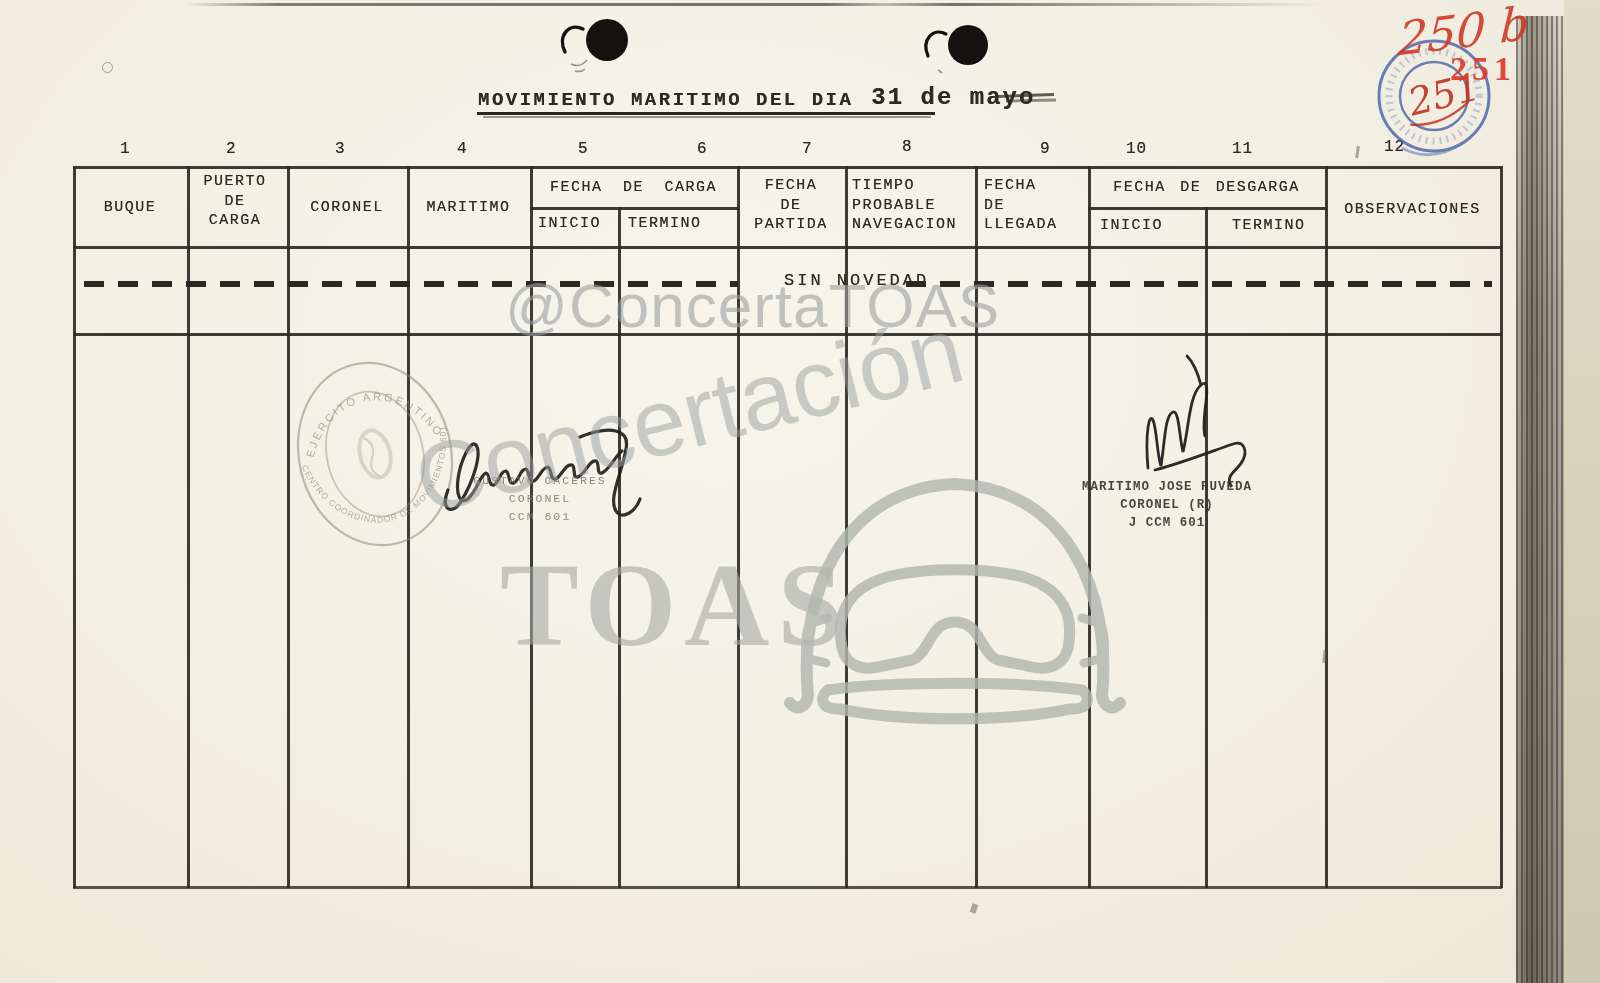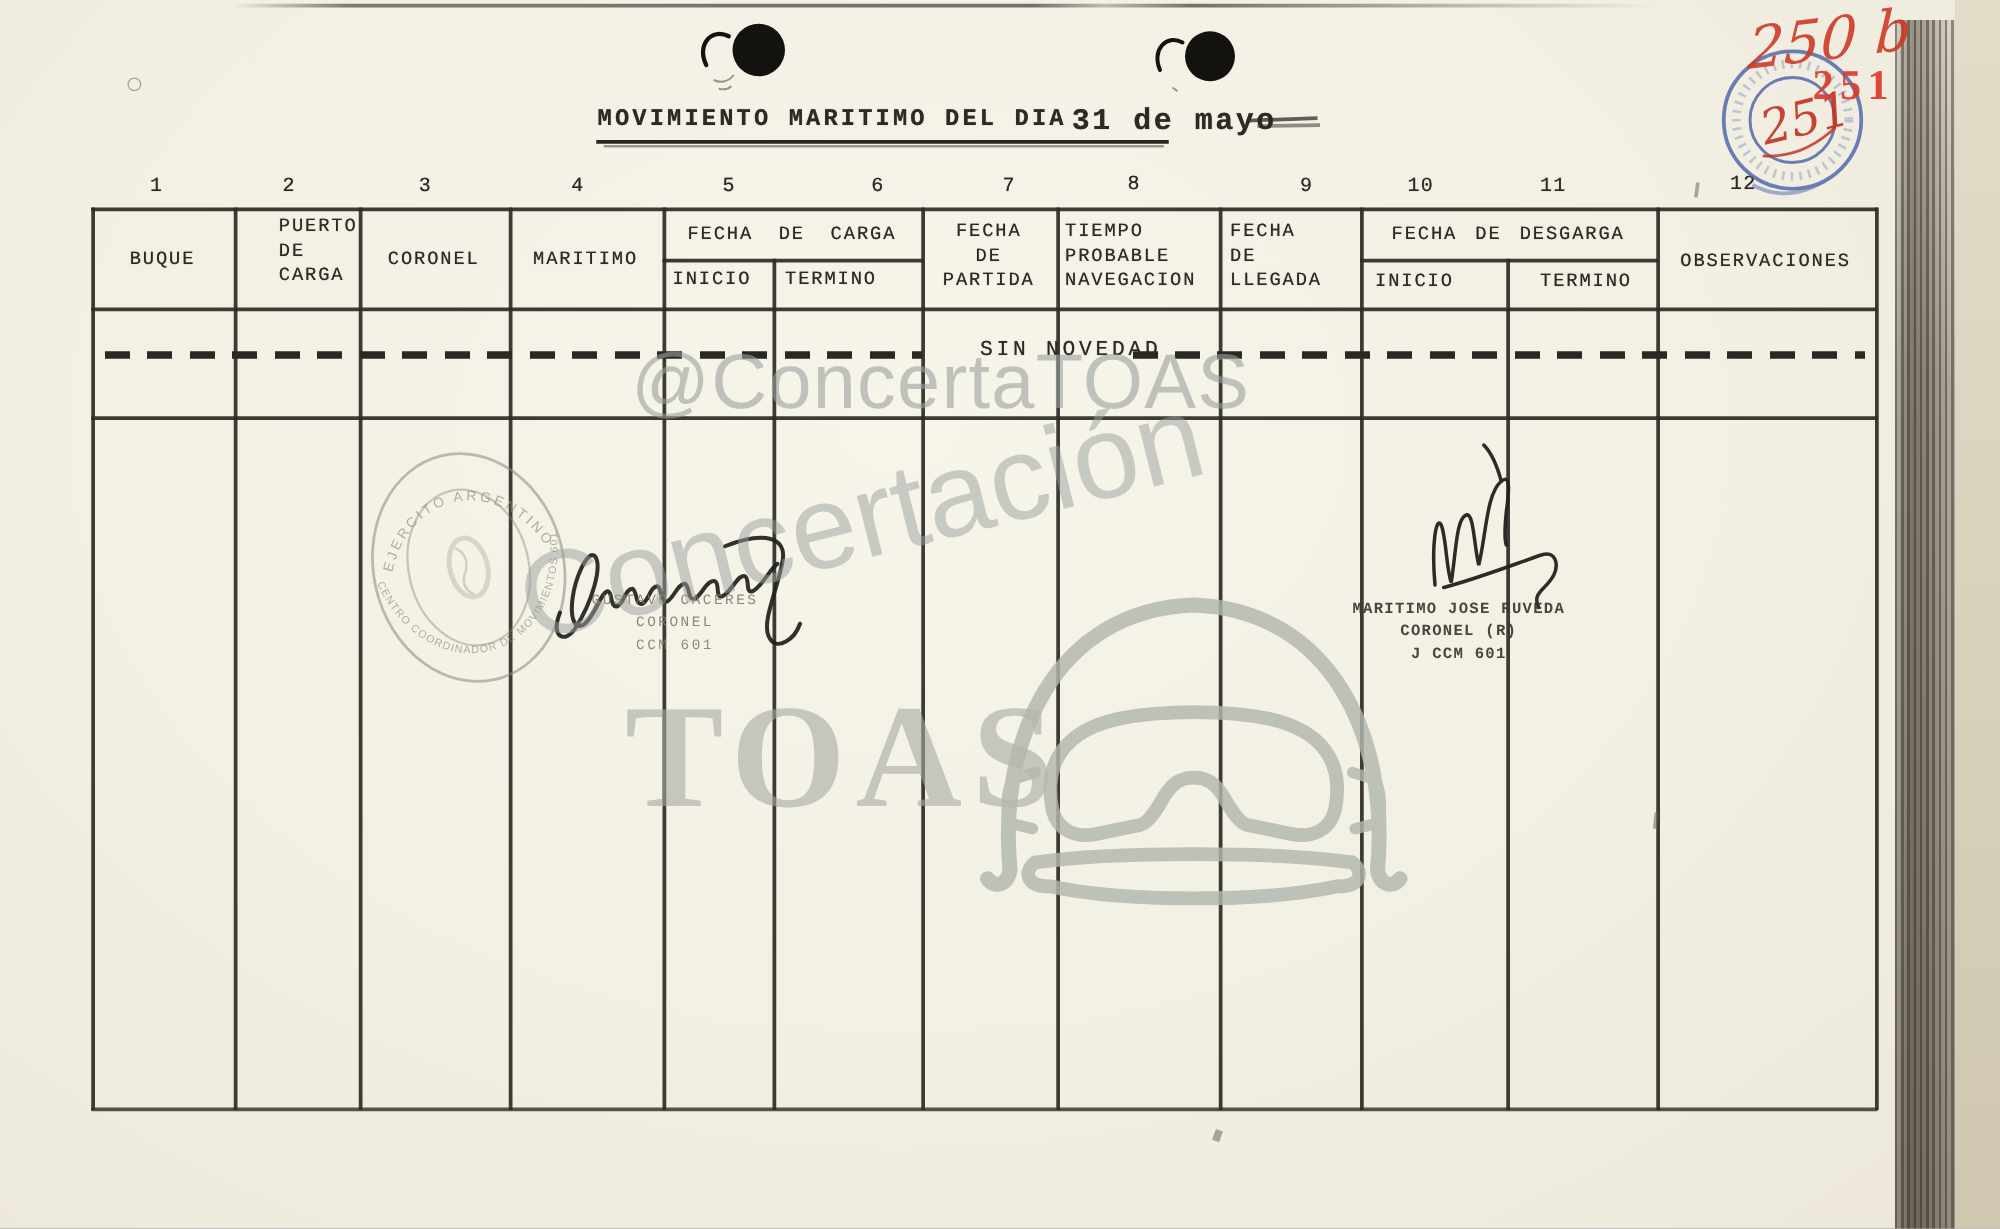--- a/index.html
+++ b/index.html
@@ -48,21 +48,21 @@
     <circle cx="52" cy="26" r="21" fill="#14120f"></circle>
     <path d="M10,38 C2,22 14,8 28,15" stroke="#14120f" stroke-width="3.4" fill="none" stroke-linecap="round"></path>
     <path d="M16,50 c6,3 12,1 16,-4 M20,57 c4,1 8,0 10,-2" stroke="rgba(60,55,45,.5)" stroke-width="1.6" fill="none"></path>
   </svg>
   <svg class="abs" style="left:918px;top:20px;" width="90" height="60" viewBox="0 0 90 60">
     <circle cx="50" cy="25" r="20" fill="#14120f"></circle>
     <path d="M10,36 C3,20 15,7 28,14" stroke="#14120f" stroke-width="3.2" fill="none" stroke-linecap="round"></path>
     <path d="M20,50 l4,3" stroke="rgba(60,55,45,.5)" stroke-width="1.6" fill="none"></path>
   </svg>
 
-  <div class="abs typed" style="left:478px;top:84px;display:flex;gap:4px;align-items:flex-start;z-index:2;">
+  <div class="abs typed" style="left:478px;top:84px;display:flex;gap:18px;align-items:flex-end;z-index:2;">
     <span style="font-size:19px;font-weight:bold;letter-spacing:2.5px;">MOVIMIENTO MARITIMO DEL DIA</span>
     <span style="font-size:24px;font-weight:bold;letter-spacing:2px;">31 de mayo</span>
   </div>
   <div class="abs" style="left:477px;top:112px;width:458px;height:2.6px;background:#2a2722;"></div>
   <div class="abs" style="left:483px;top:116px;width:448px;height:1.6px;background:#2a2722;opacity:.45;"></div>
 
   <div class="abs" style="left:998px;top:94px;width:56px;height:3px;background:rgba(60,56,48,.8);transform:rotate(-2deg);"></div>
   <div class="abs" style="left:1006px;top:99px;width:50px;height:2.5px;background:rgba(60,56,48,.55);transform:rotate(-1deg);"></div>
 
   <div class="abs" style="left:1398px;top:4px;font-family:'DejaVu Serif','Liberation Serif',serif;font-style:italic;
@@ -112,21 +112,21 @@
   <div class="abs vline" style="left:618px;top:207px;height:681px;"></div>
   <div class="abs vline" style="left:737px;top:166px;height:722px;"></div>
   <div class="abs vline" style="left:845px;top:166px;height:722px;"></div>
   <div class="abs vline" style="left:975px;top:166px;height:722px;"></div>
   <div class="abs vline" style="left:1088px;top:166px;height:722px;"></div>
   <div class="abs vline" style="left:1205px;top:207px;height:681px;"></div>
   <div class="abs vline" style="left:1325px;top:166px;height:722px;"></div>
   <div class="abs vline" style="left:1500px;top:166px;height:722px;"></div>
 
   <div class="abs typed hdr" style="left:73px;top:198px;width:114px;text-align:center;">BUQUE</div>
-  <div class="abs typed hdr" style="left:187px;top:172px;width:96px;margin-left:36px;">PUERTO
+  <div class="abs typed hdr" style="left:187px;top:172px;width:96px;text-align:center;">PUERTO
 DE
 CARGA</div>
   <div class="abs typed hdr" style="left:287px;top:198px;width:120px;text-align:center;">CORONEL</div>
   <div class="abs typed hdr" style="left:407px;top:198px;width:123px;text-align:center;">MARITIMO</div>
   <div class="abs typed hdr" style="left:530px;top:178px;width:207px;text-align:center;word-spacing:10px;">FECHA DE CARGA</div>
   <div class="abs typed hdr" style="left:538px;top:214px;">INICIO</div>
   <div class="abs typed hdr" style="left:628px;top:214px;">TERMINO</div>
   <div class="abs typed hdr" style="left:737px;top:176px;width:108px;text-align:center;">FECHA
 DE
 PARTIDA</div>

